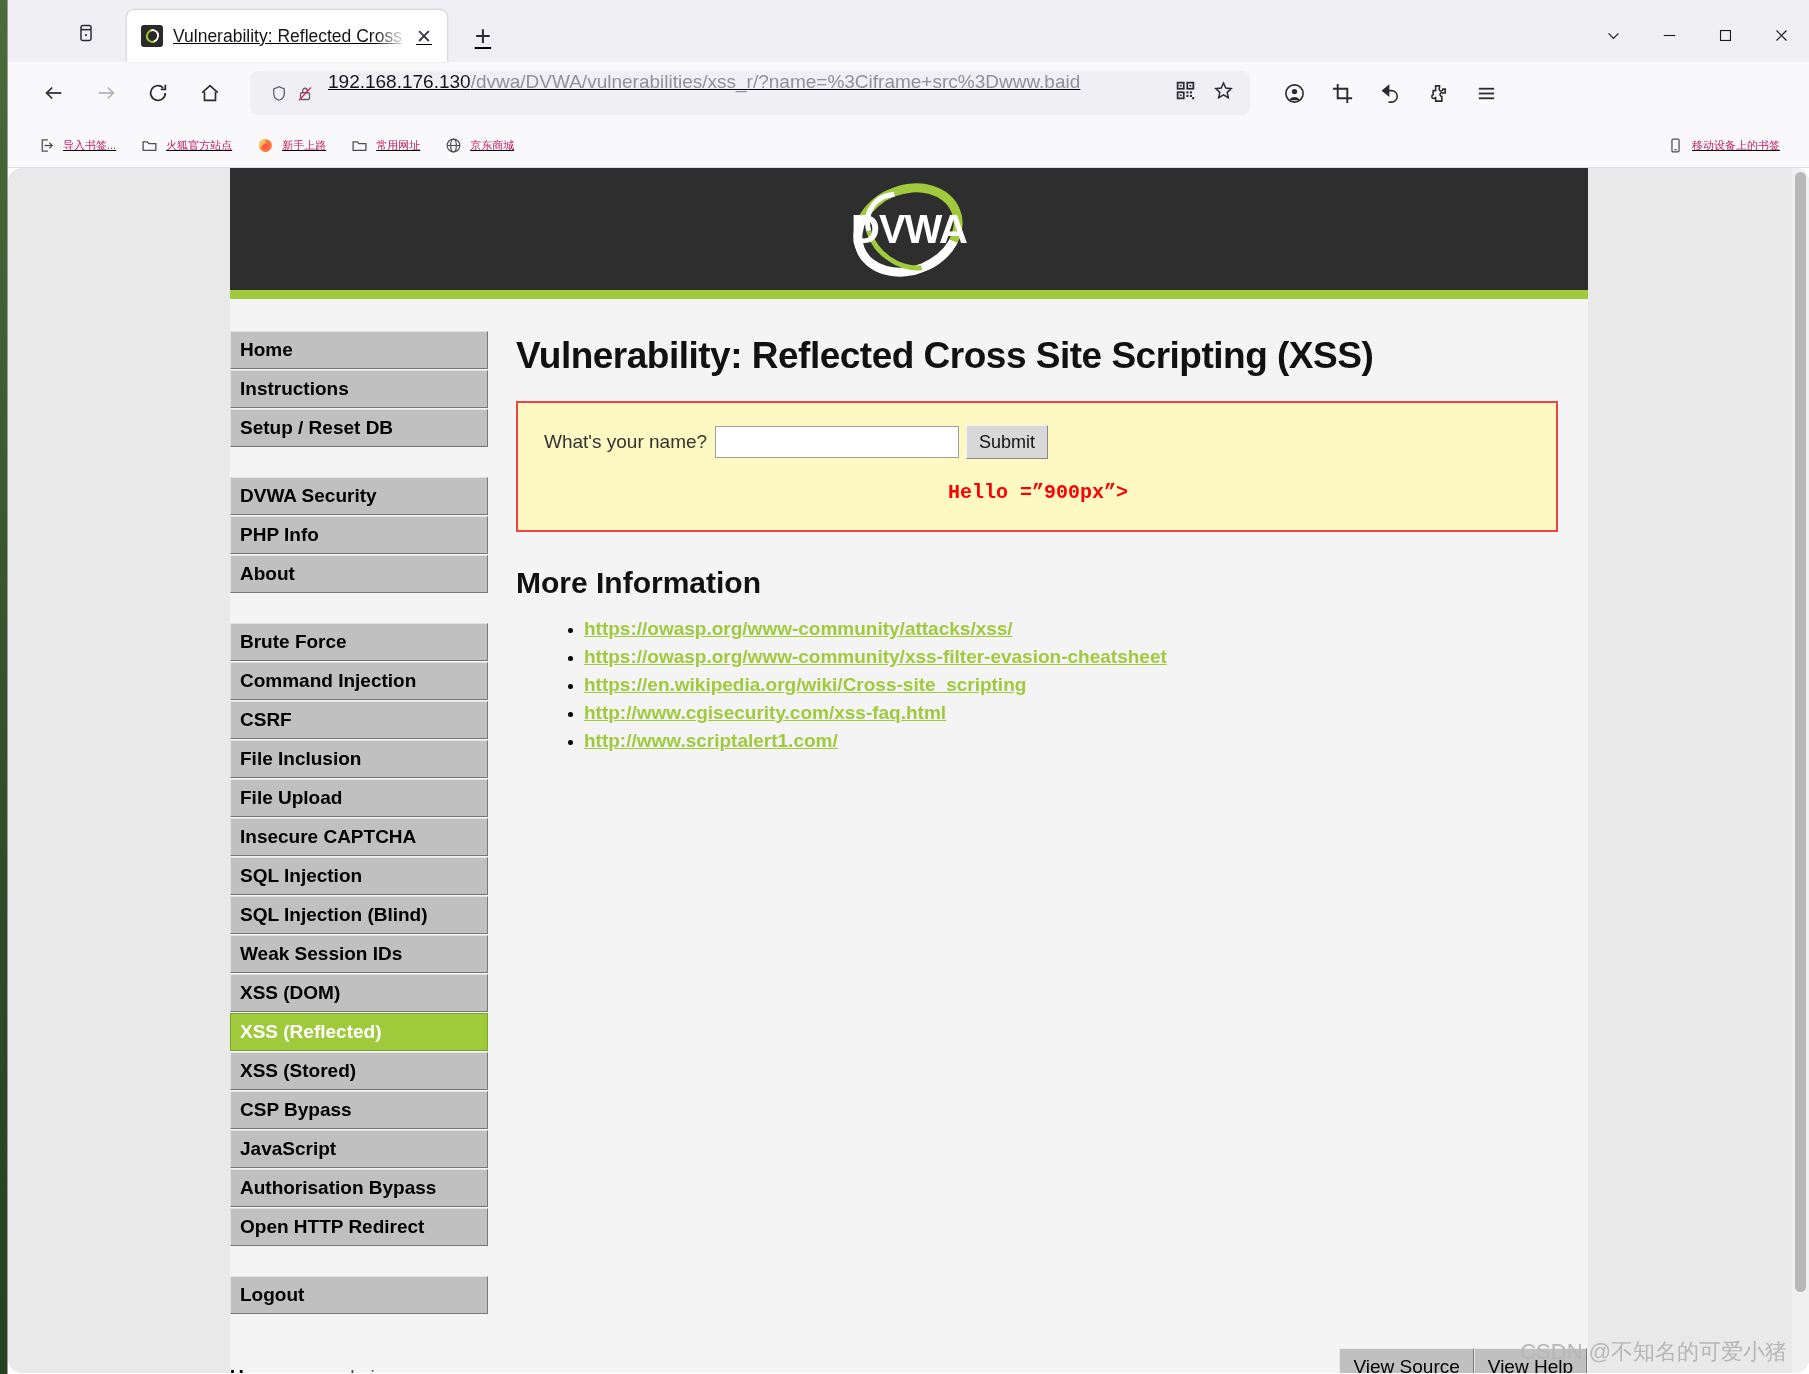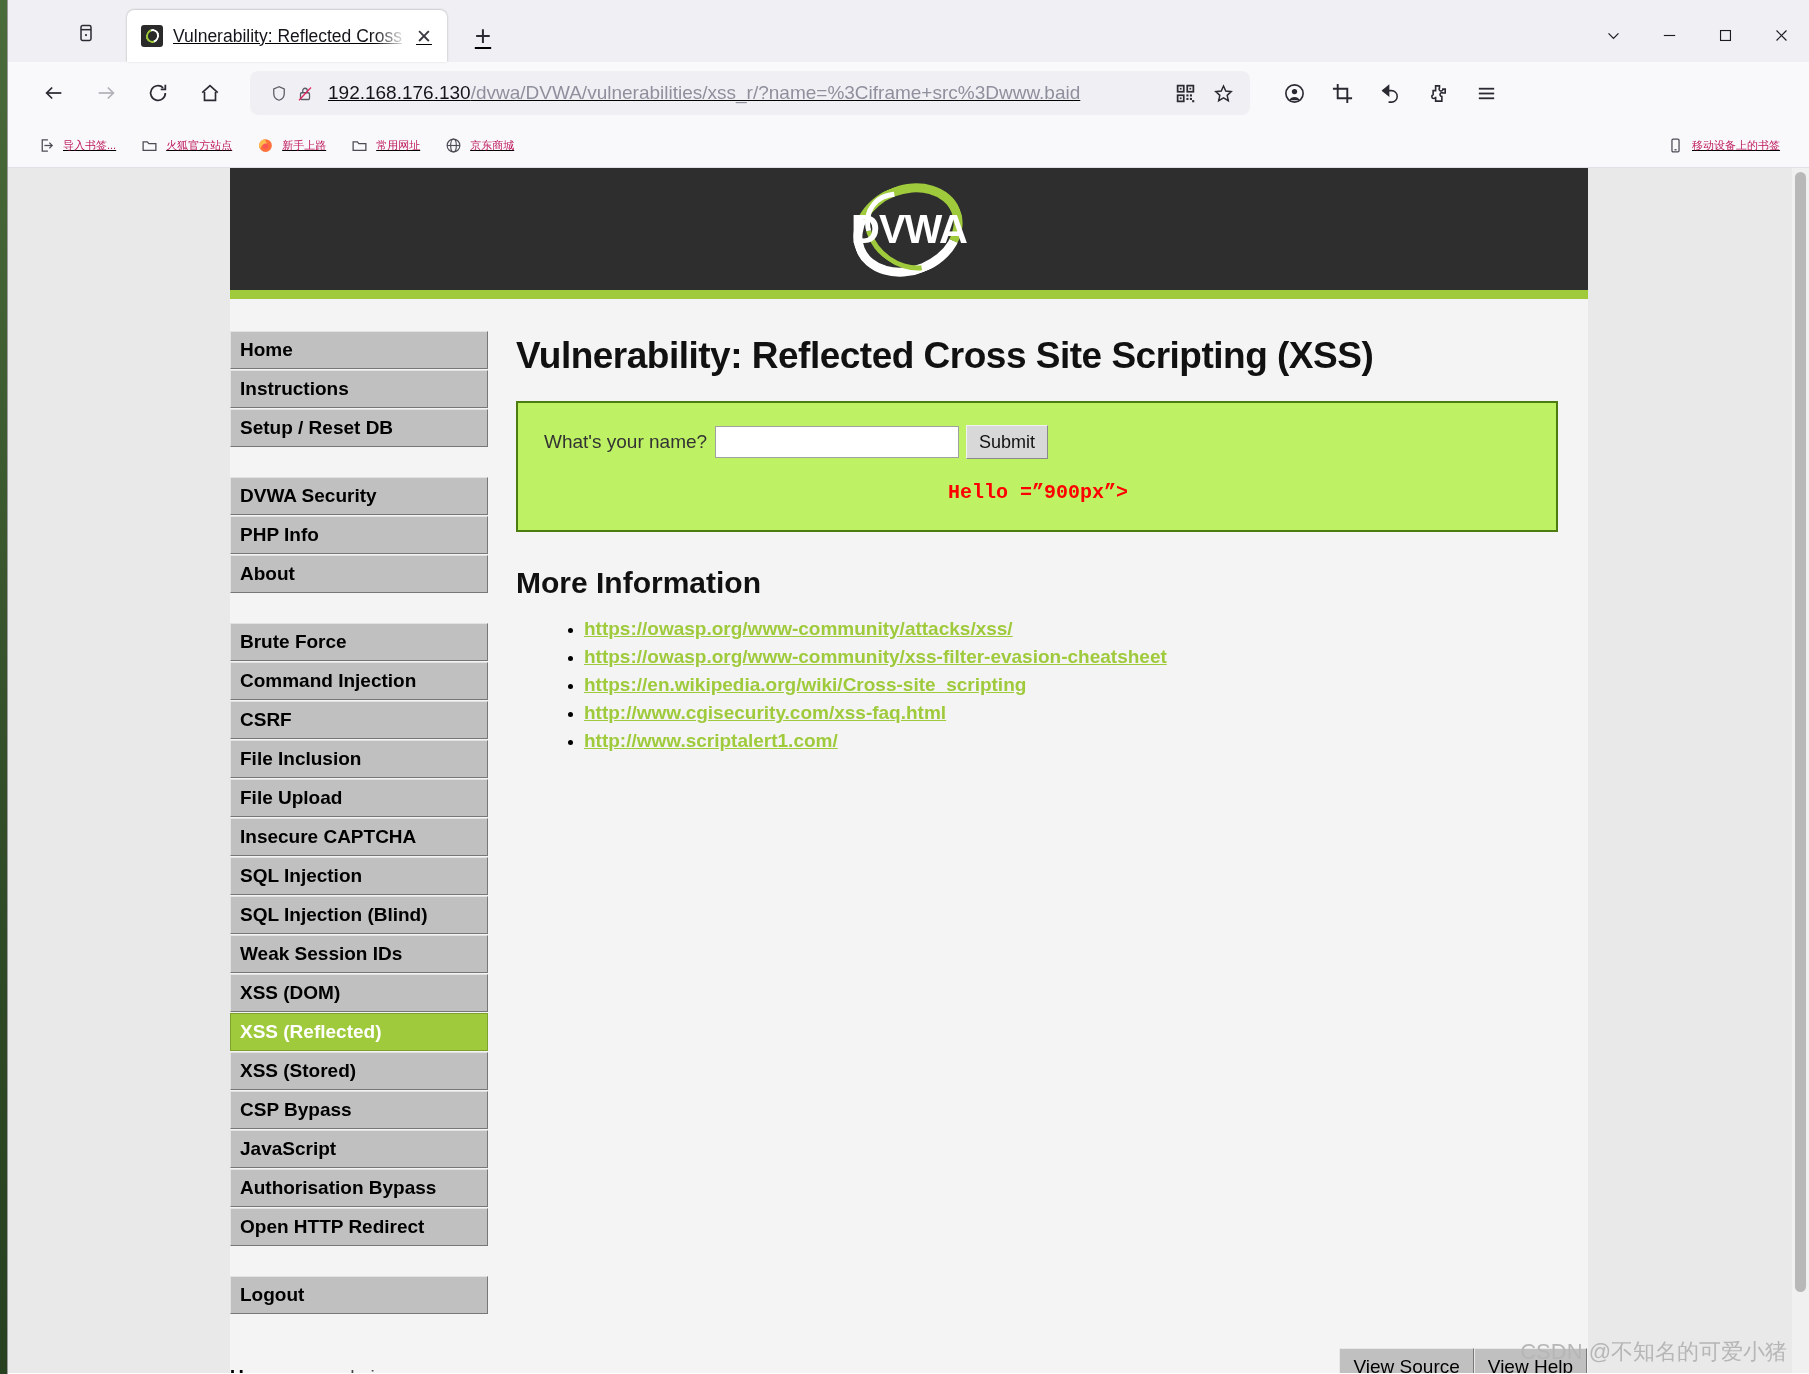--- a/index.html
+++ b/index.html
@@ -109,21 +109,21 @@
   }
   .nav-btn svg { width: 22px; height: 22px; }
   .nav-btn.disabled { color: #b3b1b8; }
 
   #urlbar {
     flex: 1 1 auto;
     height: 44px; margin: 0 14px 0 10px;
     max-width: 1000px;
     background: #f0f0f4;
     border-radius: 8px;
-    display: flex; align-items: center;
+    display: flex; 
     padding: 0 8px 0 16px;
     overflow: hidden;
   }
   .shield-icon, .lock-broken-icon {
     width: 26px; flex: 0 0 26px;
     display: flex; align-items: center; justify-content: center;
     color: #5b5b66;
   }
   .shield-icon svg, .lock-broken-icon svg { width: 18px; height: 19px; }
   #url-text {
@@ -171,20 +171,21 @@
   }
   .bm .bm-ico svg { width: 17px; height: 17px; }
   .bm-spacer { flex: 1 1 auto; }
 
   
   #content-viewport {
     position: relative;
     height: 1205px;
     background: #e9e9e9;
     overflow: hidden;
+    border-radius: 14px;
   }
   #page-scroll-track {
     position: absolute; top: 0; right: 0; width: 17px; height: 100%;
     background: #f0f0f0;
   }
   #page-scroll-thumb {
     position: absolute; top: 4px; left: 3px; width: 11px; height: 1120px;
     background: #b8b8b8; border-radius: 6px;
   }
 
@@ -256,22 +257,22 @@
   #username-line b { font-weight: bold; }
   #username-line span { font-weight: normal; color: #444; }
 
   
   #dvwa-main { flex: 1 1 auto; padding: 22px 30px 0 28px; }
   #page-title {
     font-size: 37px; font-weight: bold; color: #111111;
     margin: 14px 0 24px 0; letter-spacing: -0.5px;
   }
   #vuln-box {
-    border: 2px solid #4d7c0f;
-    background: #bef264;
+    border: 2px solid #ef4444;
+    background: #fef9c3;
     padding: 22px 26px 26px 26px;
     margin-bottom: 34px;
   }
   .form-row { display: flex; align-items: center; margin-bottom: 22px; }
   .form-label { font-size: 19px; color: #333333; margin-right: 8px; }
   #name-input {
     width: 244px; height: 32px;
     border: 1px solid #a0a0a0;
     background: #ffffff;
     font-size: 17px; padding: 0 5px;

